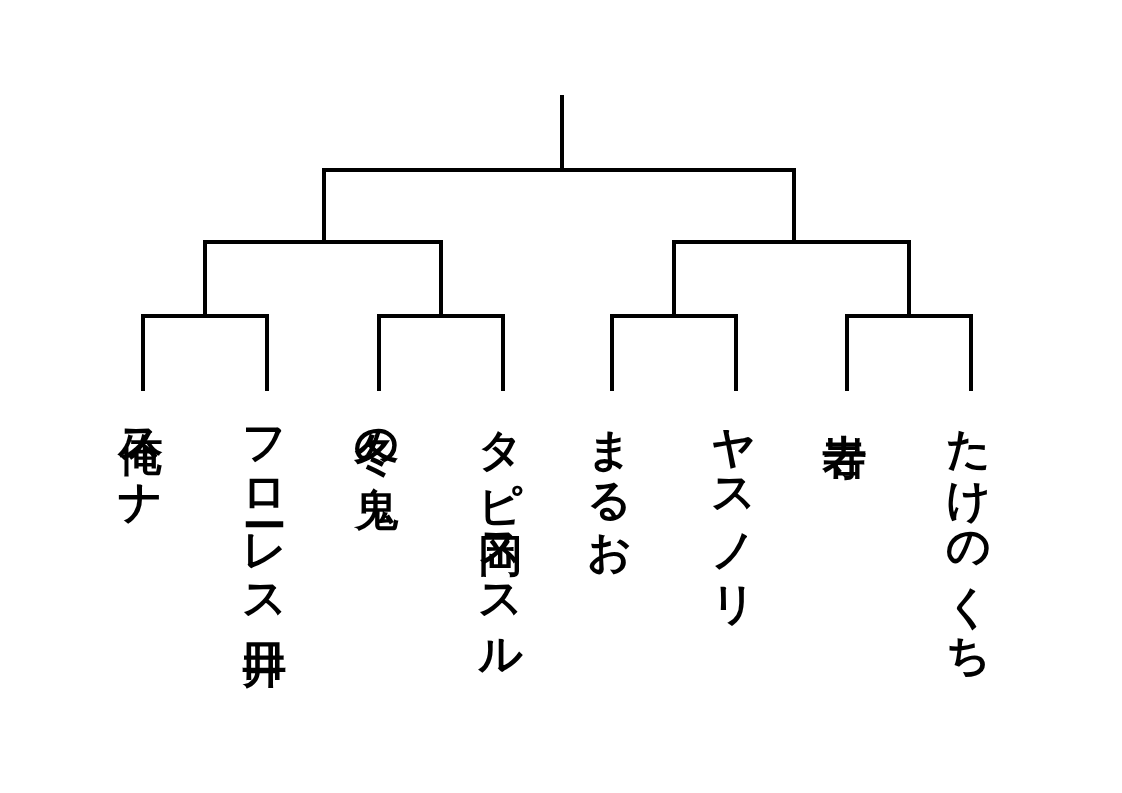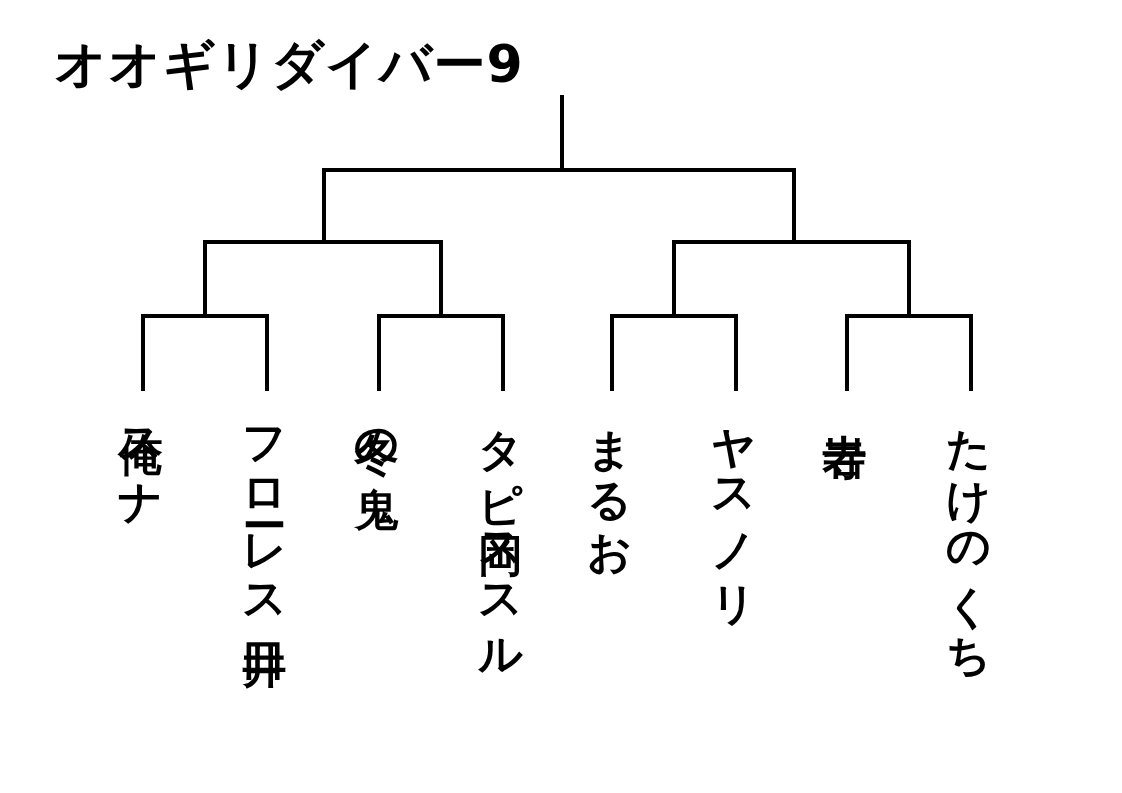--- a/index.html
+++ b/index.html
@@ -48,21 +48,20 @@
     line-height: 1.0;
     letter-spacing: 2px;
     white-space: nowrap;
   }
 </style>
 </head>
 <body>
 
 <div class="canvas">
 
-  <div class="title">オオギリダイバー9</div>
 
   <svg class="bracket-svg" width="1122" height="793" viewBox="0 0 1122 793">
 
     <path d="M562,95 V170"></path>
 
     <path d="M324,242 V170 H794 V242"></path>
 
     <path d="M205,316 V242 H441 V316"></path>
 
     <path d="M674,316 V242 H909 V316"></path>

